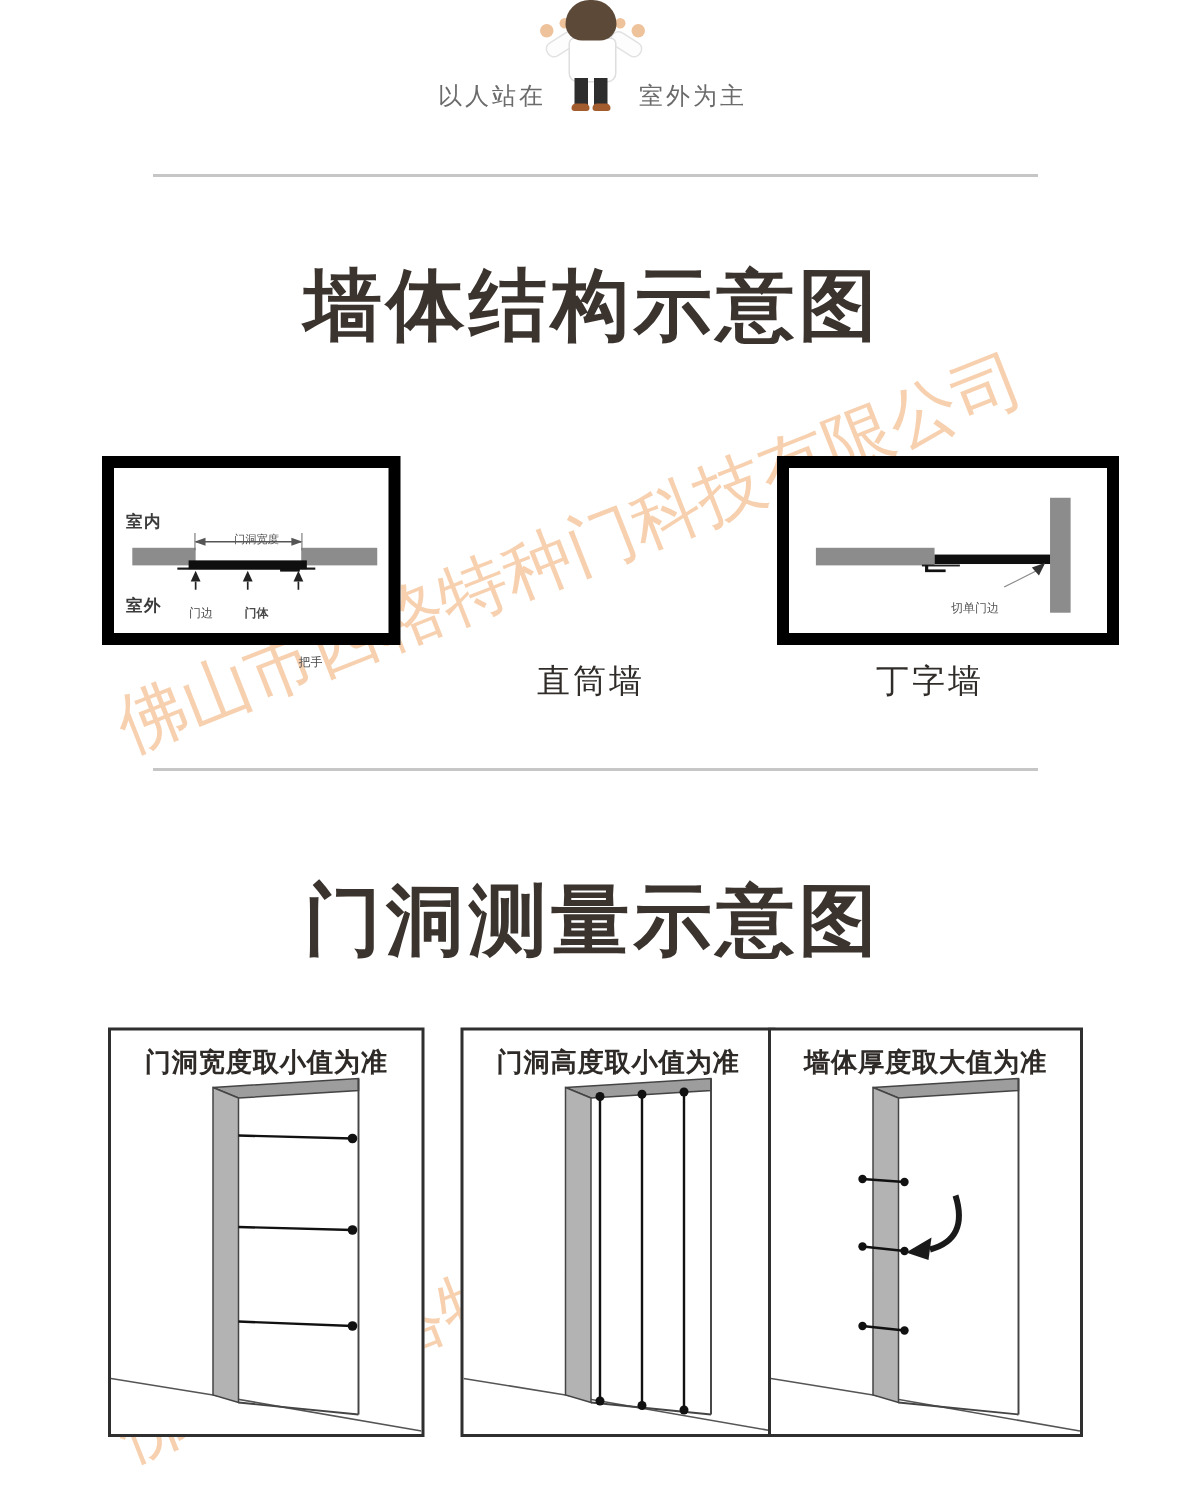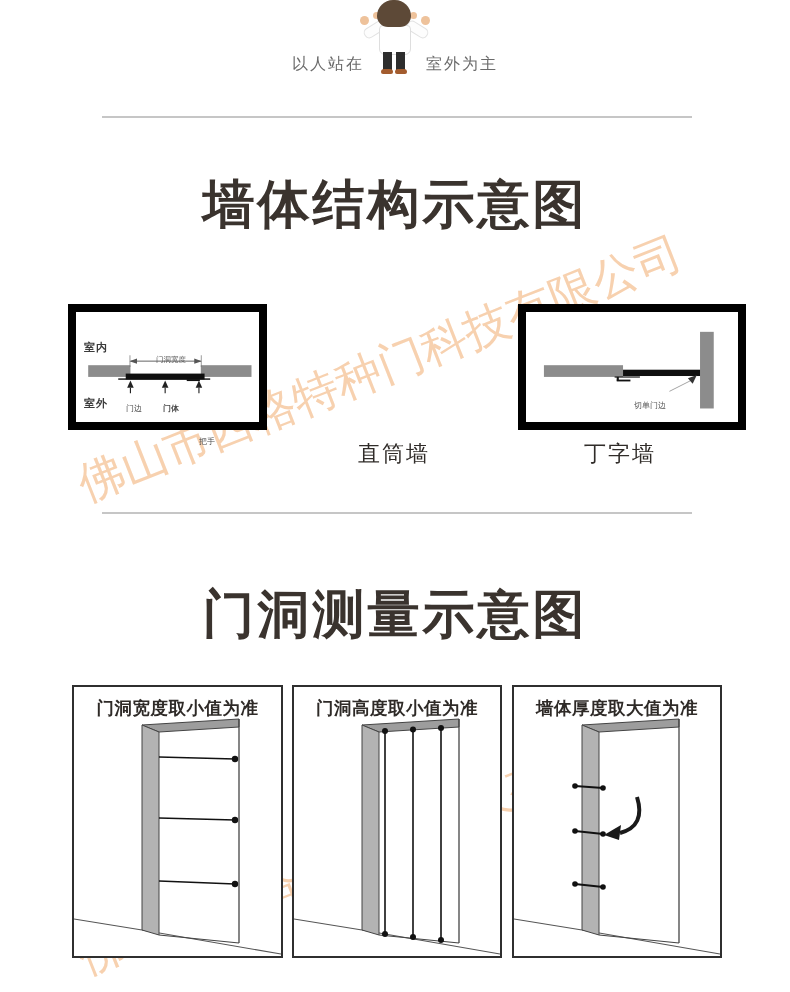--- a/index.html
+++ b/index.html
@@ -39,21 +39,21 @@
   .wbox{position:absolute;top:304px;height:126px;border:8px solid #000000;background:#fff;box-sizing:border-box;}
   .wb1{left:68px;width:199px;} .wb2{left:292px;width:205px;} .wb3{left:518px;width:228px;}
   .wbox svg{position:absolute;left:0;top:0;width:100%;height:100%;}
   .dlbl{position:absolute;font-size:8px;color:#4a4a4a;text-align:center;line-height:9px;}
   .inout{position:absolute;left:8px;font-size:11px;font-weight:700;color:#3b3b3b;letter-spacing:1px;}
   .wall-name{position:absolute;top:439px;width:120px;text-align:center;font-size:22px;
              color:#302c29;letter-spacing:2px;font-weight:500;}
   .wn1{left:108px;} .wn2{left:334px;} .wn3{left:560px;}
   
   .mbox{position:absolute;top:685px;height:273px;border:2px solid #2f2f2f;background:#fff;box-sizing:border-box;}
-  .mb1{left:72px;width:211px;} .mb2{left:292px;width:210px;} .mb3{left:512px;width:210px;padding-left:32px;}
+  .mb1{left:72px;width:211px;} .mb2{left:307px;width:210px;} .mb3{left:512px;width:210px;padding-left:32px;}
   .mbox svg{position:absolute;left:0;top:0;width:100%;height:100%;}
   .mcap{position:absolute;left:0;top:9px;width:100%;text-align:center;font-size:17.5px;
         font-weight:700;color:#2e2a27;letter-spacing:.5px;}
 </style>
 </head>
 <body>
 
 <div class="page">
 
   <div class="wm wm1">佛山市西格特种门科技有限公司</div>

